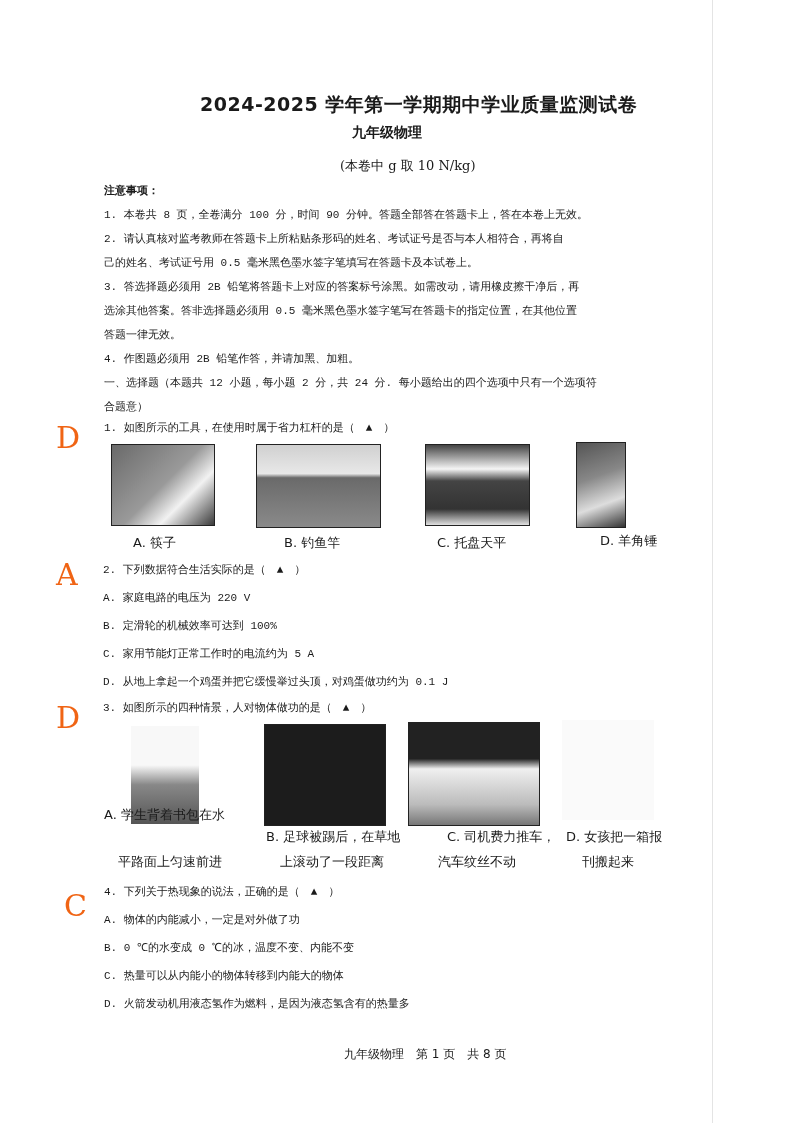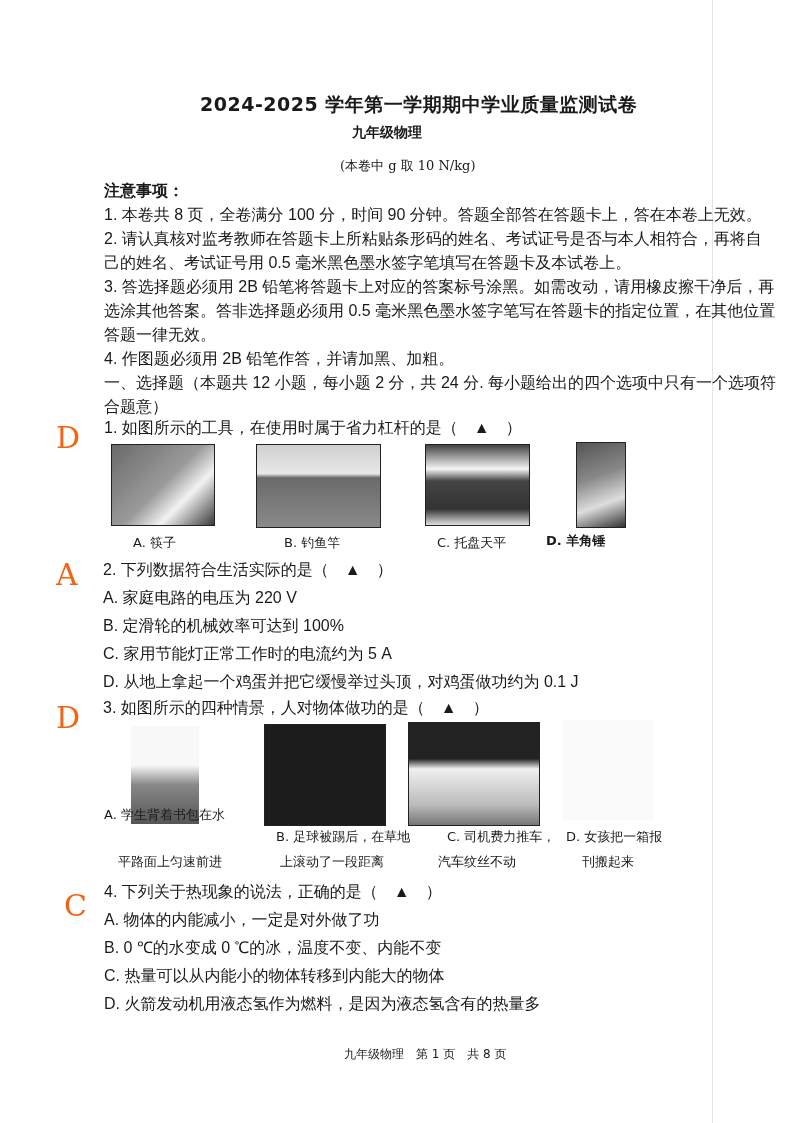--- a/index.html
+++ b/index.html
@@ -3,21 +3,21 @@
 <meta charset="utf-8">
 <style>
   html, body { margin:0; padding:0; }
   body { width:794px; height:1123px; background:#ffffff; position:relative; overflow:hidden;
          font-family:"DejaVu Serif","Liberation Serif",serif; color:#1a1a1a; }
   .edge { position:absolute; left:712px; top:0; width:1px; height:1123px; background:#e4e4e4; }
   .abs { position:absolute; white-space:nowrap; }
   .title { font-family:"DejaVu Sans","Liberation Sans",sans-serif; font-weight:bold; font-size:19px; letter-spacing:0.5px; }
   .subtitle { font-family:"DejaVu Sans","Liberation Sans",sans-serif; font-weight:bold; font-size:14px; }
   .note { font-size:13px; }
-  .txt { font-size:16px; line-height:24px; font-family:Liberation Sans, sans-serif; }
+  .txt { font-size:11px; line-height:24px; font-family:Liberation Mono, monospace; }
   .bold { font-weight:bold; }
   .ans { position:absolute; color:#f06414; font-family:"DejaVu Serif","Liberation Serif",serif; font-size:30px; }
   .pic { position:absolute; background:#555; border:1px solid #222; overflow:hidden; }
   .cap { font-size:13px; font-family:"DejaVu Sans","Liberation Sans",sans-serif; }
   .footer { font-size:12px; font-family:"DejaVu Sans","Liberation Sans",sans-serif;margin-left:8px; }
 </style>
 </head>
 <body>
 
 <div class="edge"></div>
@@ -40,38 +40,38 @@
 
 <div class="ans" style="left:56px;top:420px;">D</div>
 <div class="abs txt" style="left:104px;top:416px;">1. 如图所示的工具，在使用时属于省力杠杆的是（　▲　）</div>
 <div class="pic" style="left:111px;top:444px;width:102px;height:80px;background:linear-gradient(135deg,#6a6a6a 0%,#9a9a9a 50%,#f2f2f2 70%,#3a3a3a 100%);"></div>
 <div class="pic" style="left:256px;top:444px;width:123px;height:82px;background:linear-gradient(180deg,#d0d0d0 0%,#e8e8e8 35%,#6a6a6a 40%,#8a8a8a 100%);"></div>
 <div class="pic" style="left:425px;top:444px;width:103px;height:80px;background:linear-gradient(180deg,#444 0%,#f5f5f5 30%,#444 45%,#333 80%,#e0e0e0 100%);"></div>
 <div class="pic" style="left:576px;top:442px;width:48px;height:84px;background:linear-gradient(160deg,#555 0%,#888 40%,#ddd 70%,#333 100%);"></div>
 <div class="abs cap" style="left:133px;top:534px;">A. 筷子</div>
 <div class="abs cap" style="left:284px;top:534px;">B. 钓鱼竿</div>
 <div class="abs cap" style="left:437px;top:534px;">C. 托盘天平</div>
-<div class="abs cap" style="left:546px;top:532px;font-weight:bold;">D. 羊角锤</div>
+<div class="abs cap" style="left:600px;top:532px;">D. 羊角锤</div>
 
 <div class="ans" style="left:56px;top:557px;">A</div>
 <div class="abs txt" style="left:103px;top:558px;">2. 下列数据符合生活实际的是（　▲　）</div>
 <div class="abs txt" style="left:103px;top:586px;">A. 家庭电路的电压为 220 V</div>
 <div class="abs txt" style="left:103px;top:614px;">B. 定滑轮的机械效率可达到 100%</div>
 <div class="abs txt" style="left:103px;top:642px;">C. 家用节能灯正常工作时的电流约为 5 A</div>
 <div class="abs txt" style="left:103px;top:670px;">D. 从地上拿起一个鸡蛋并把它缓慢举过头顶，对鸡蛋做功约为 0.1 J</div>
 
 <div class="ans" style="left:56px;top:700px;">D</div>
 <div class="abs txt" style="left:103px;top:696px;">3. 如图所示的四种情景，人对物体做功的是（　▲　）</div>
 <div class="pic" style="left:131px;top:726px;width:68px;height:98px;background:linear-gradient(180deg,#f8f8f8 0%,#f8f8f8 40%,#888 60%,#555 100%);border:none;"></div>
 <div class="pic" style="left:264px;top:724px;width:120px;height:100px;background:#1c1c1c;"></div>
 <div class="pic" style="left:408px;top:722px;width:130px;height:102px;background:linear-gradient(180deg,#222 0%,#222 35%,#f0f0f0 45%,#bbb 80%,#777 100%);"></div>
 <div class="pic" style="left:562px;top:720px;width:92px;height:100px;background:#fafafa;border:none;"></div>
 <div class="abs cap" style="left:104px;top:780px;margin-top:26px;">A. 学生背着书包在水</div>
 <div class="abs cap" style="left:118px;top:853px;">平路面上匀速前进</div>
-<div class="abs cap" style="left:276px;top:828px;text-align:right;">B. 足球被踢后，在草地</div>
+<div class="abs cap" style="left:266px;top:828px;text-align:right;">B. 足球被踢后，在草地</div>
 <div class="abs cap" style="left:280px;top:853px;">上滚动了一段距离</div>
 <div class="abs cap" style="left:447px;top:828px;">C. 司机费力推车，</div>
 <div class="abs cap" style="left:438px;top:853px;">汽车纹丝不动</div>
 <div class="abs cap" style="left:566px;top:828px;">D. 女孩把一箱报</div>
 <div class="abs cap" style="left:582px;top:853px;">刊搬起来</div>
 
 <div class="ans" style="left:64px;top:888px;">C</div>
 <div class="abs txt" style="left:104px;top:880px;">4. 下列关于热现象的说法，正确的是（　▲　）</div>
 <div class="abs txt" style="left:104px;top:908px;">A. 物体的内能减小，一定是对外做了功</div>
 <div class="abs txt" style="left:104px;top:936px;text-align:right;">B.  0 ℃的水变成 0 ℃的冰，温度不变、内能不变</div>

